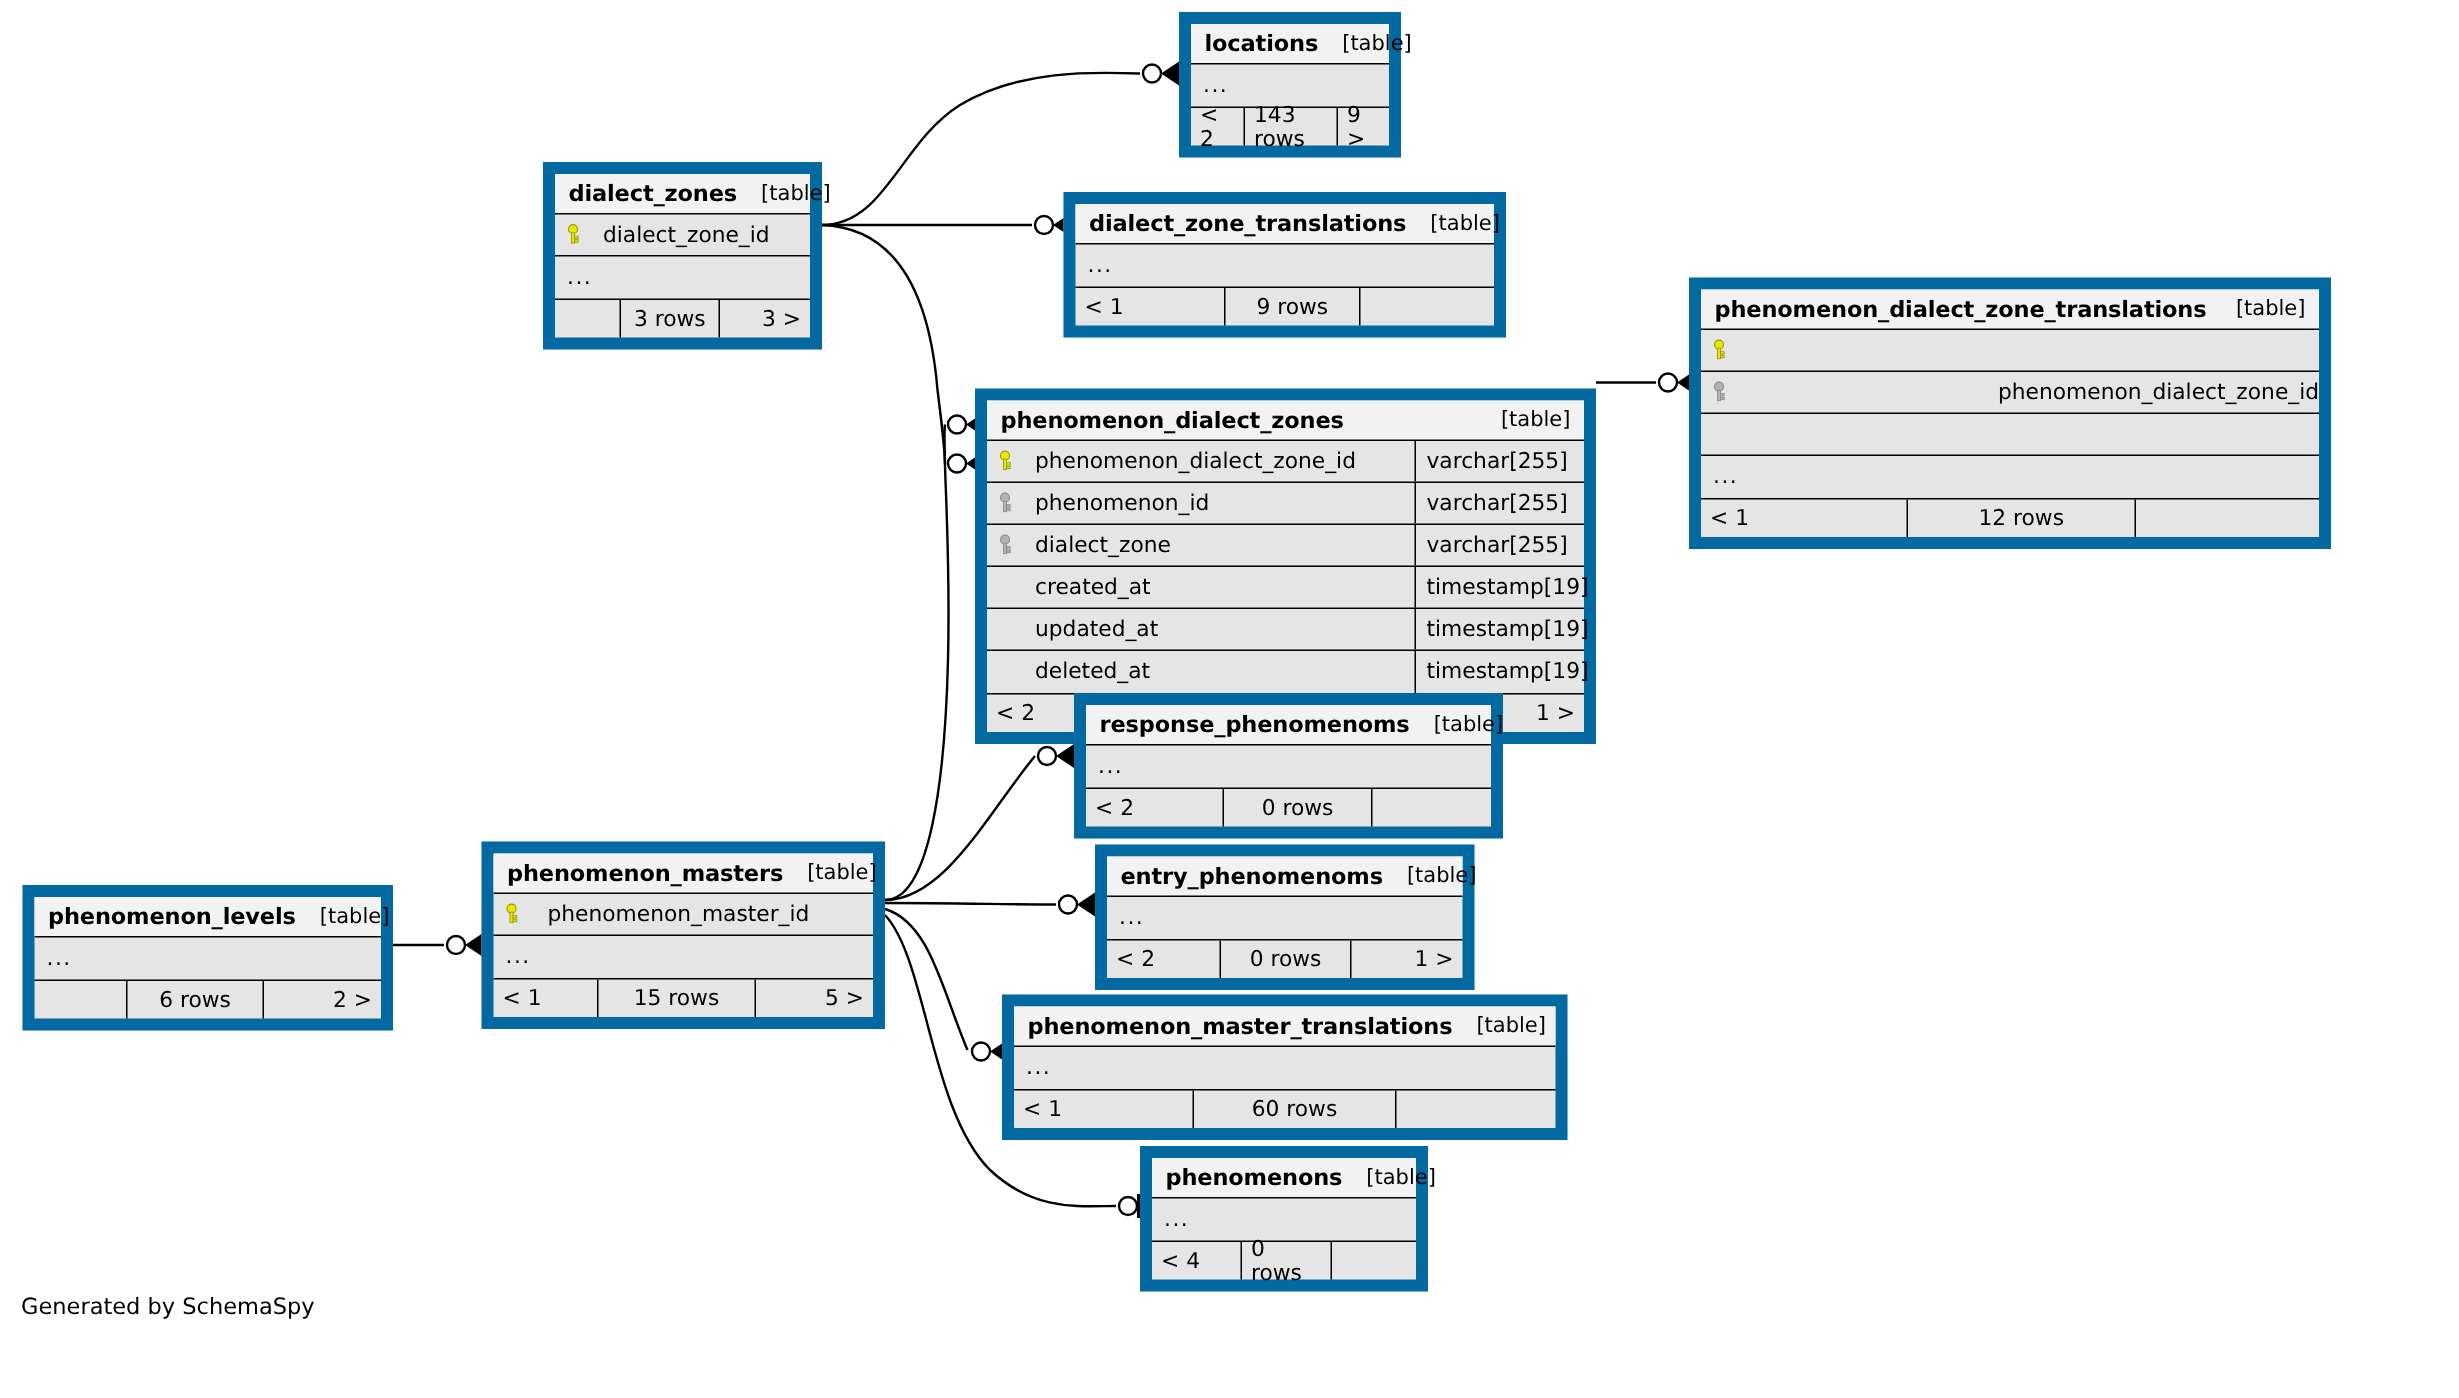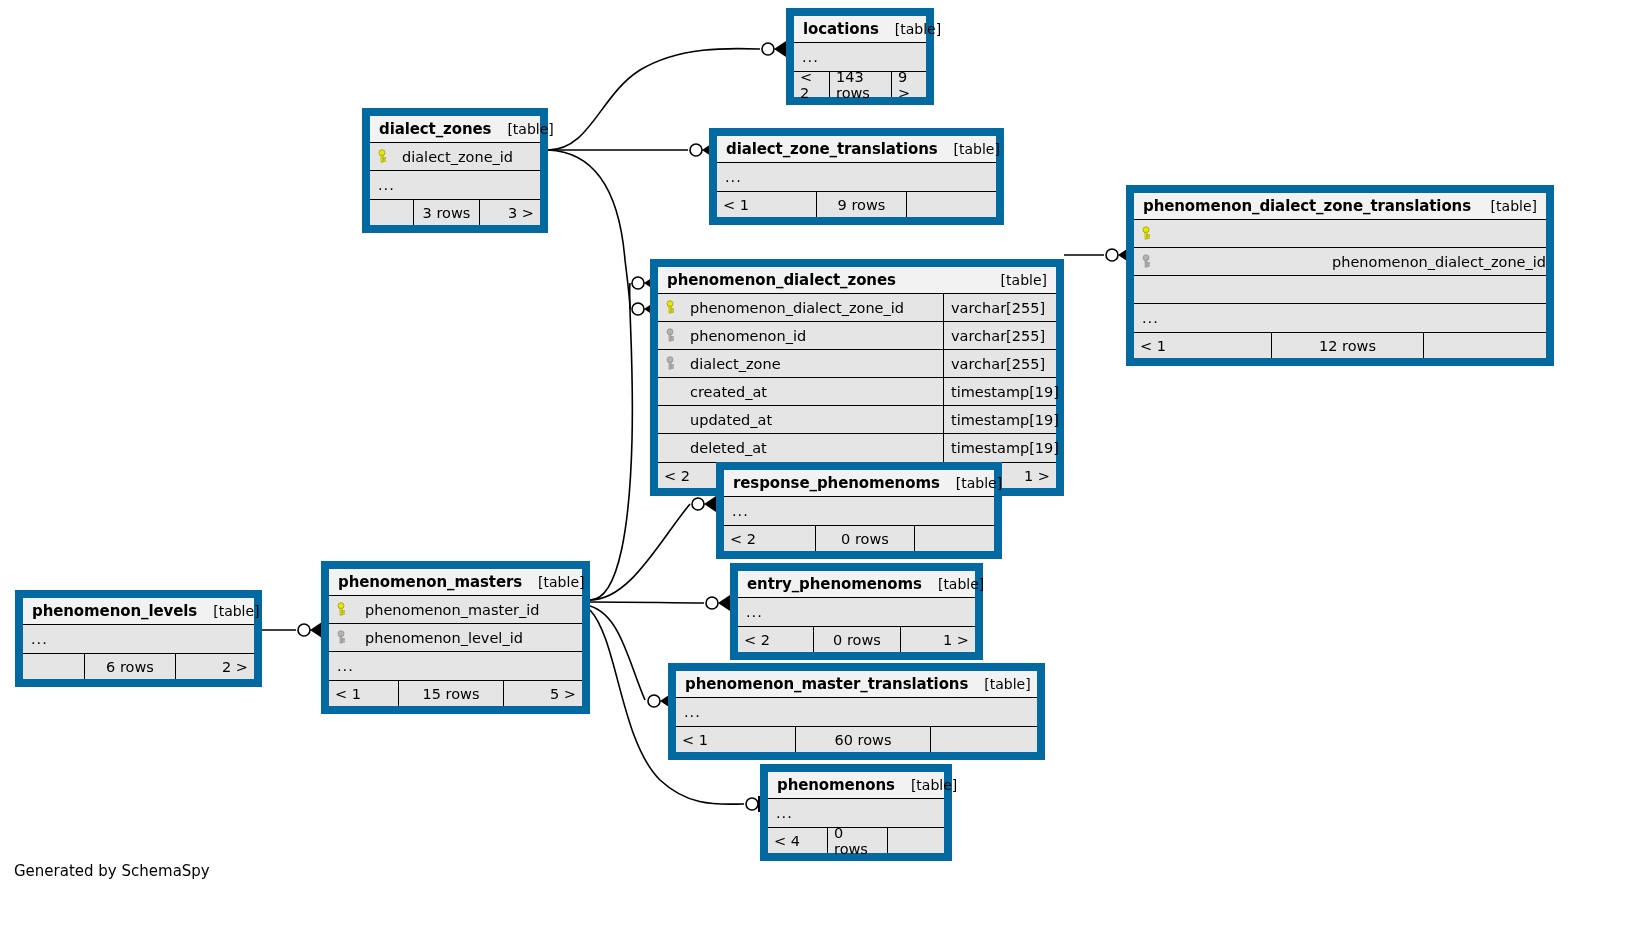--- a/index.html
+++ b/index.html
@@ -398,31 +398,20 @@
         <span class="keycell">
           <svg class="key-icon" viewBox="0 0 12 16">
               <circle cx="6" cy="4" r="3.2" fill="#e8e800" stroke="#999900" stroke-width="0.8"></circle>
               <rect x="4.9" y="6.5" width="2.2" height="7.5" fill="#e8e800" stroke="#999900" stroke-width="0.6"></rect>
               <rect x="7.1" y="9" width="2.6" height="1.7" fill="#e8e800" stroke="#999900" stroke-width="0.6"></rect>
               <rect x="7.1" y="11.6" width="2.6" height="1.7" fill="#e8e800" stroke="#999900" stroke-width="0.6"></rect>
             </svg>
         </span>
         <span class="colname" style="padding-left:12px;">phenomenon_master_id</span>
       </div>
-      <div class="row">
-        <span class="keycell">
-          <svg class="key-icon" viewBox="0 0 12 16">
-              <circle cx="6" cy="4" r="3.2" fill="#b3b3b3" stroke="#8c8c8c" stroke-width="0.8"></circle>
-              <rect x="4.9" y="6.5" width="2.2" height="7.5" fill="#b3b3b3" stroke="#8c8c8c" stroke-width="0.6"></rect>
-              <rect x="7.1" y="9" width="2.6" height="1.7" fill="#b3b3b3" stroke="#8c8c8c" stroke-width="0.6"></rect>
-              <rect x="7.1" y="11.6" width="2.6" height="1.7" fill="#b3b3b3" stroke="#8c8c8c" stroke-width="0.6"></rect>
-            </svg>
-        </span>
-        <span class="colname" style="padding-left:12px;">phenomenon_level_id</span>
-      </div>
       <div class="row ellipsis">...</div>
     </div>
     <div class="tbl-footer">
       <div class="fcell fleft" style="width:70px;">&lt; 1</div>
       <div class="fcell fmid" style="flex:1;">15 rows</div>
       <div class="fcell fright" style="width:78px;">5 &gt;</div>
     </div>
   </div>
 
   <div class="table-node" style="left:668px; top:663px; width:377px;">

